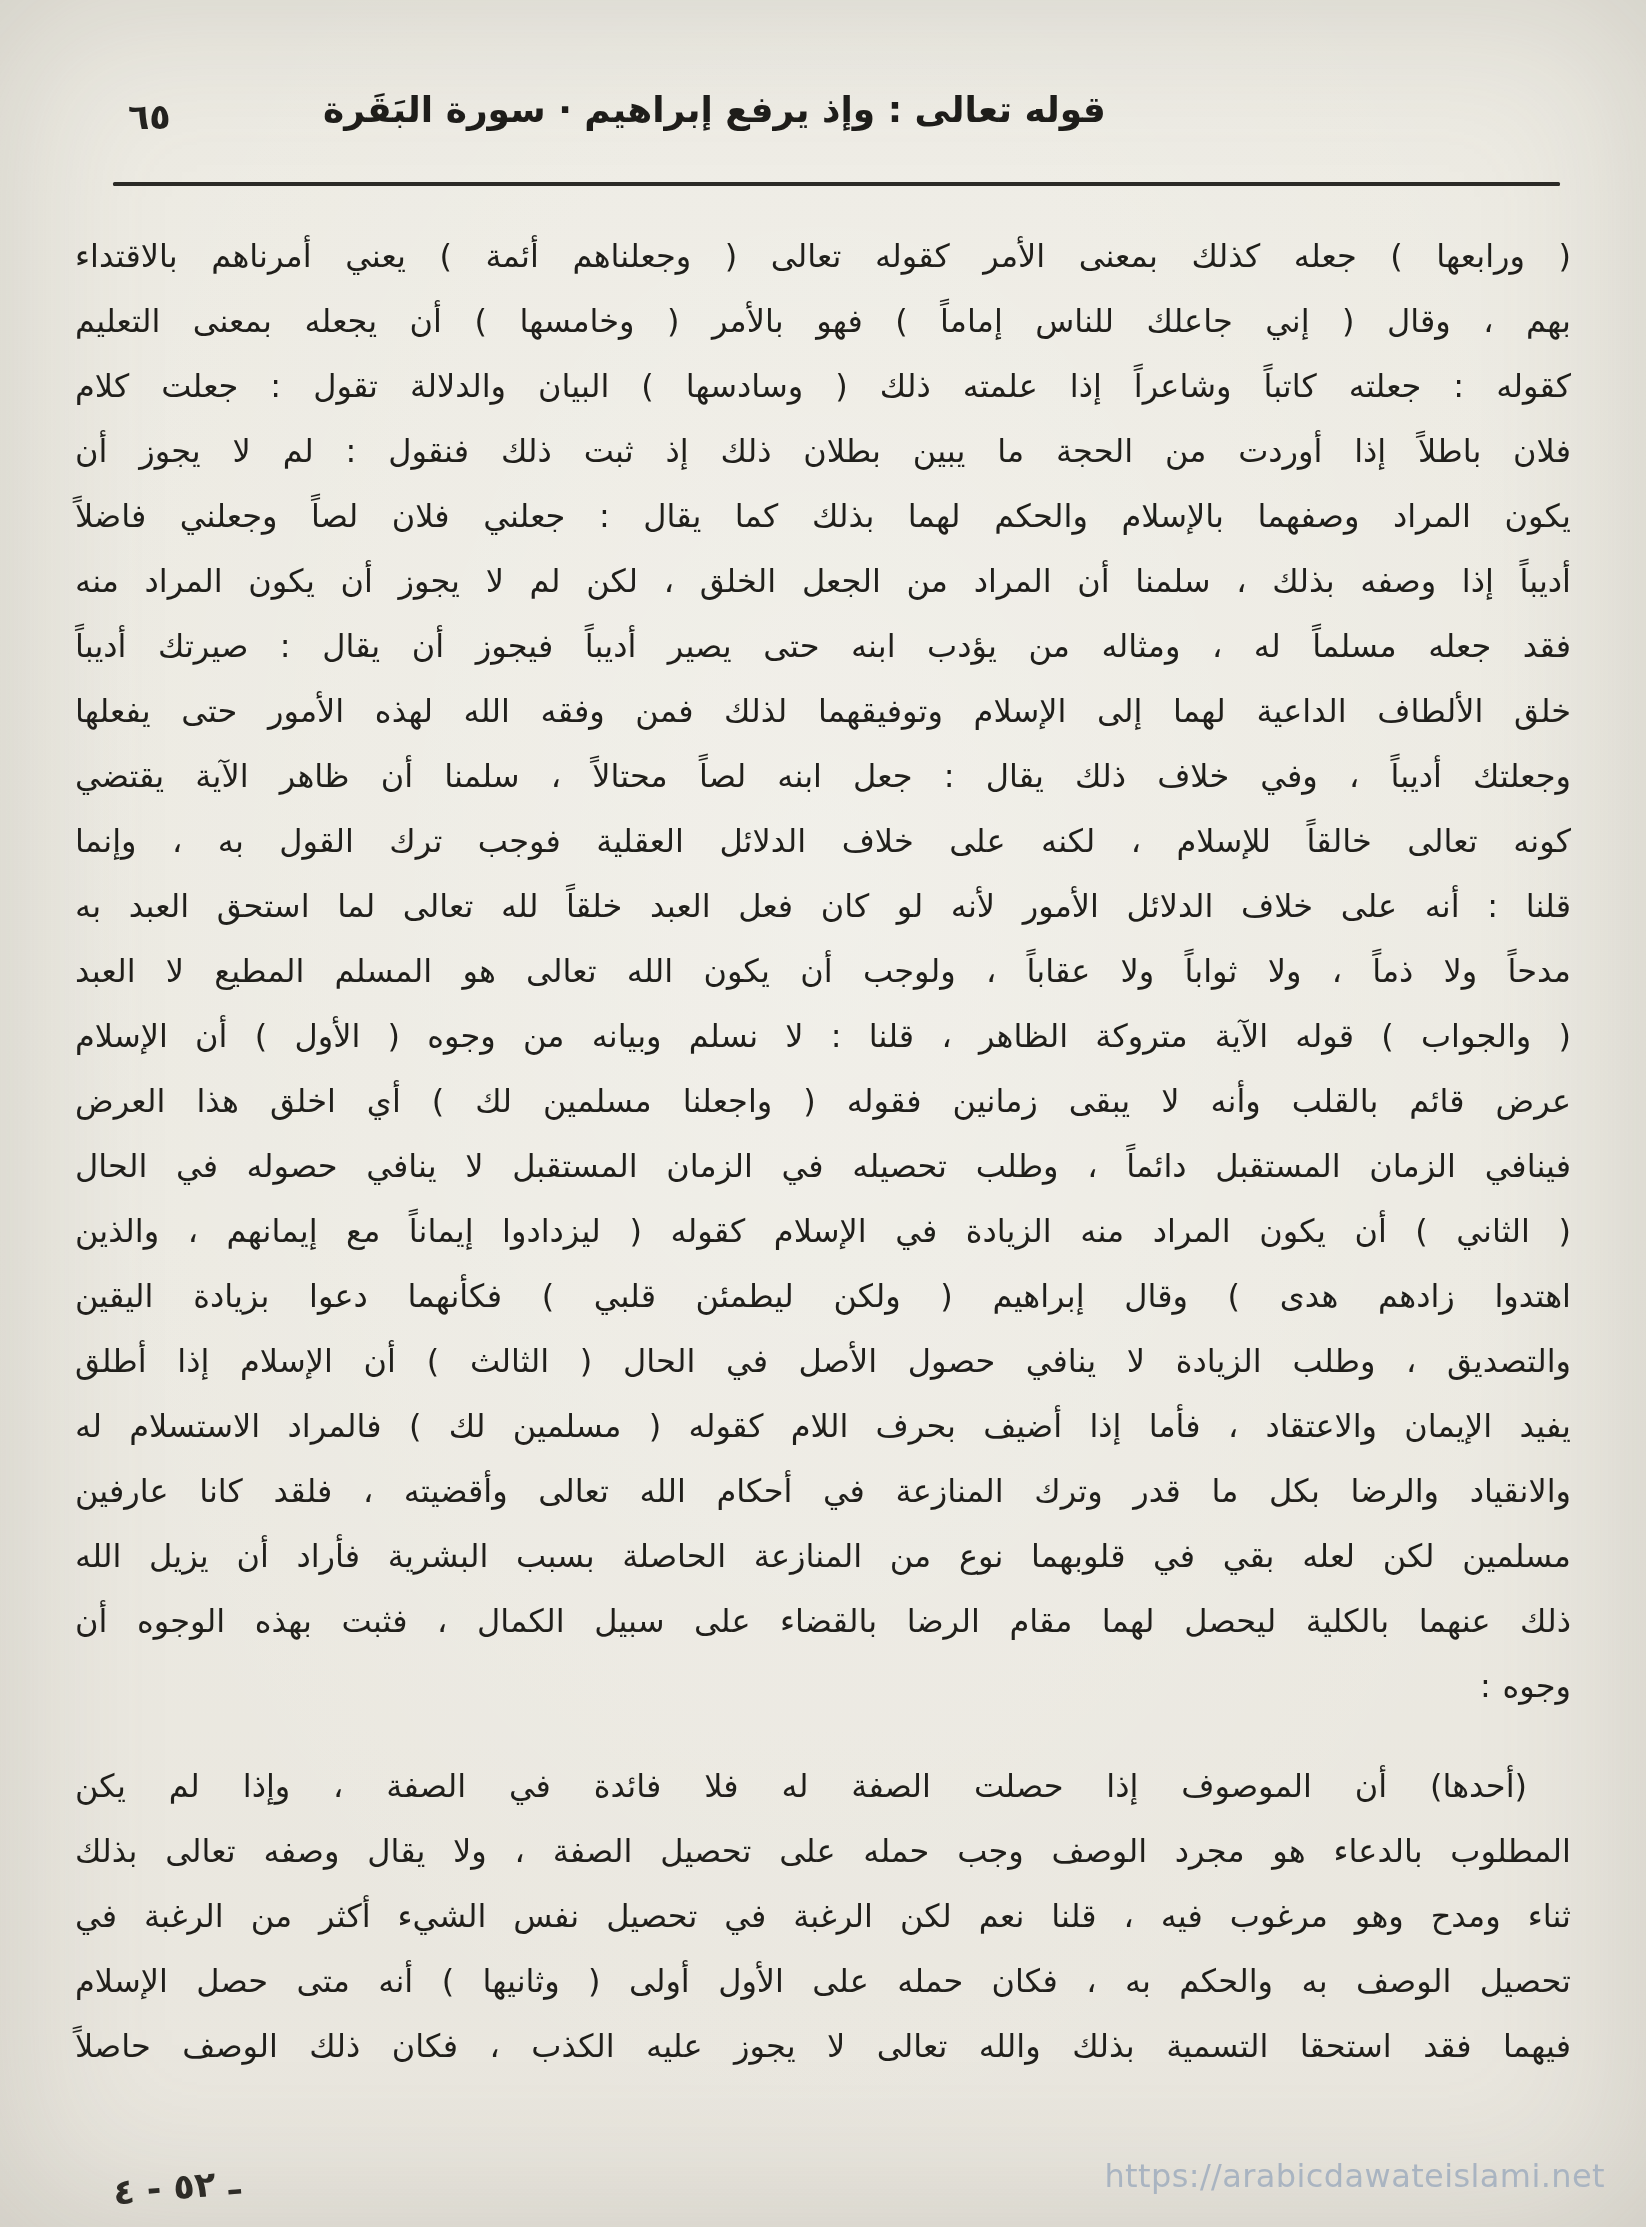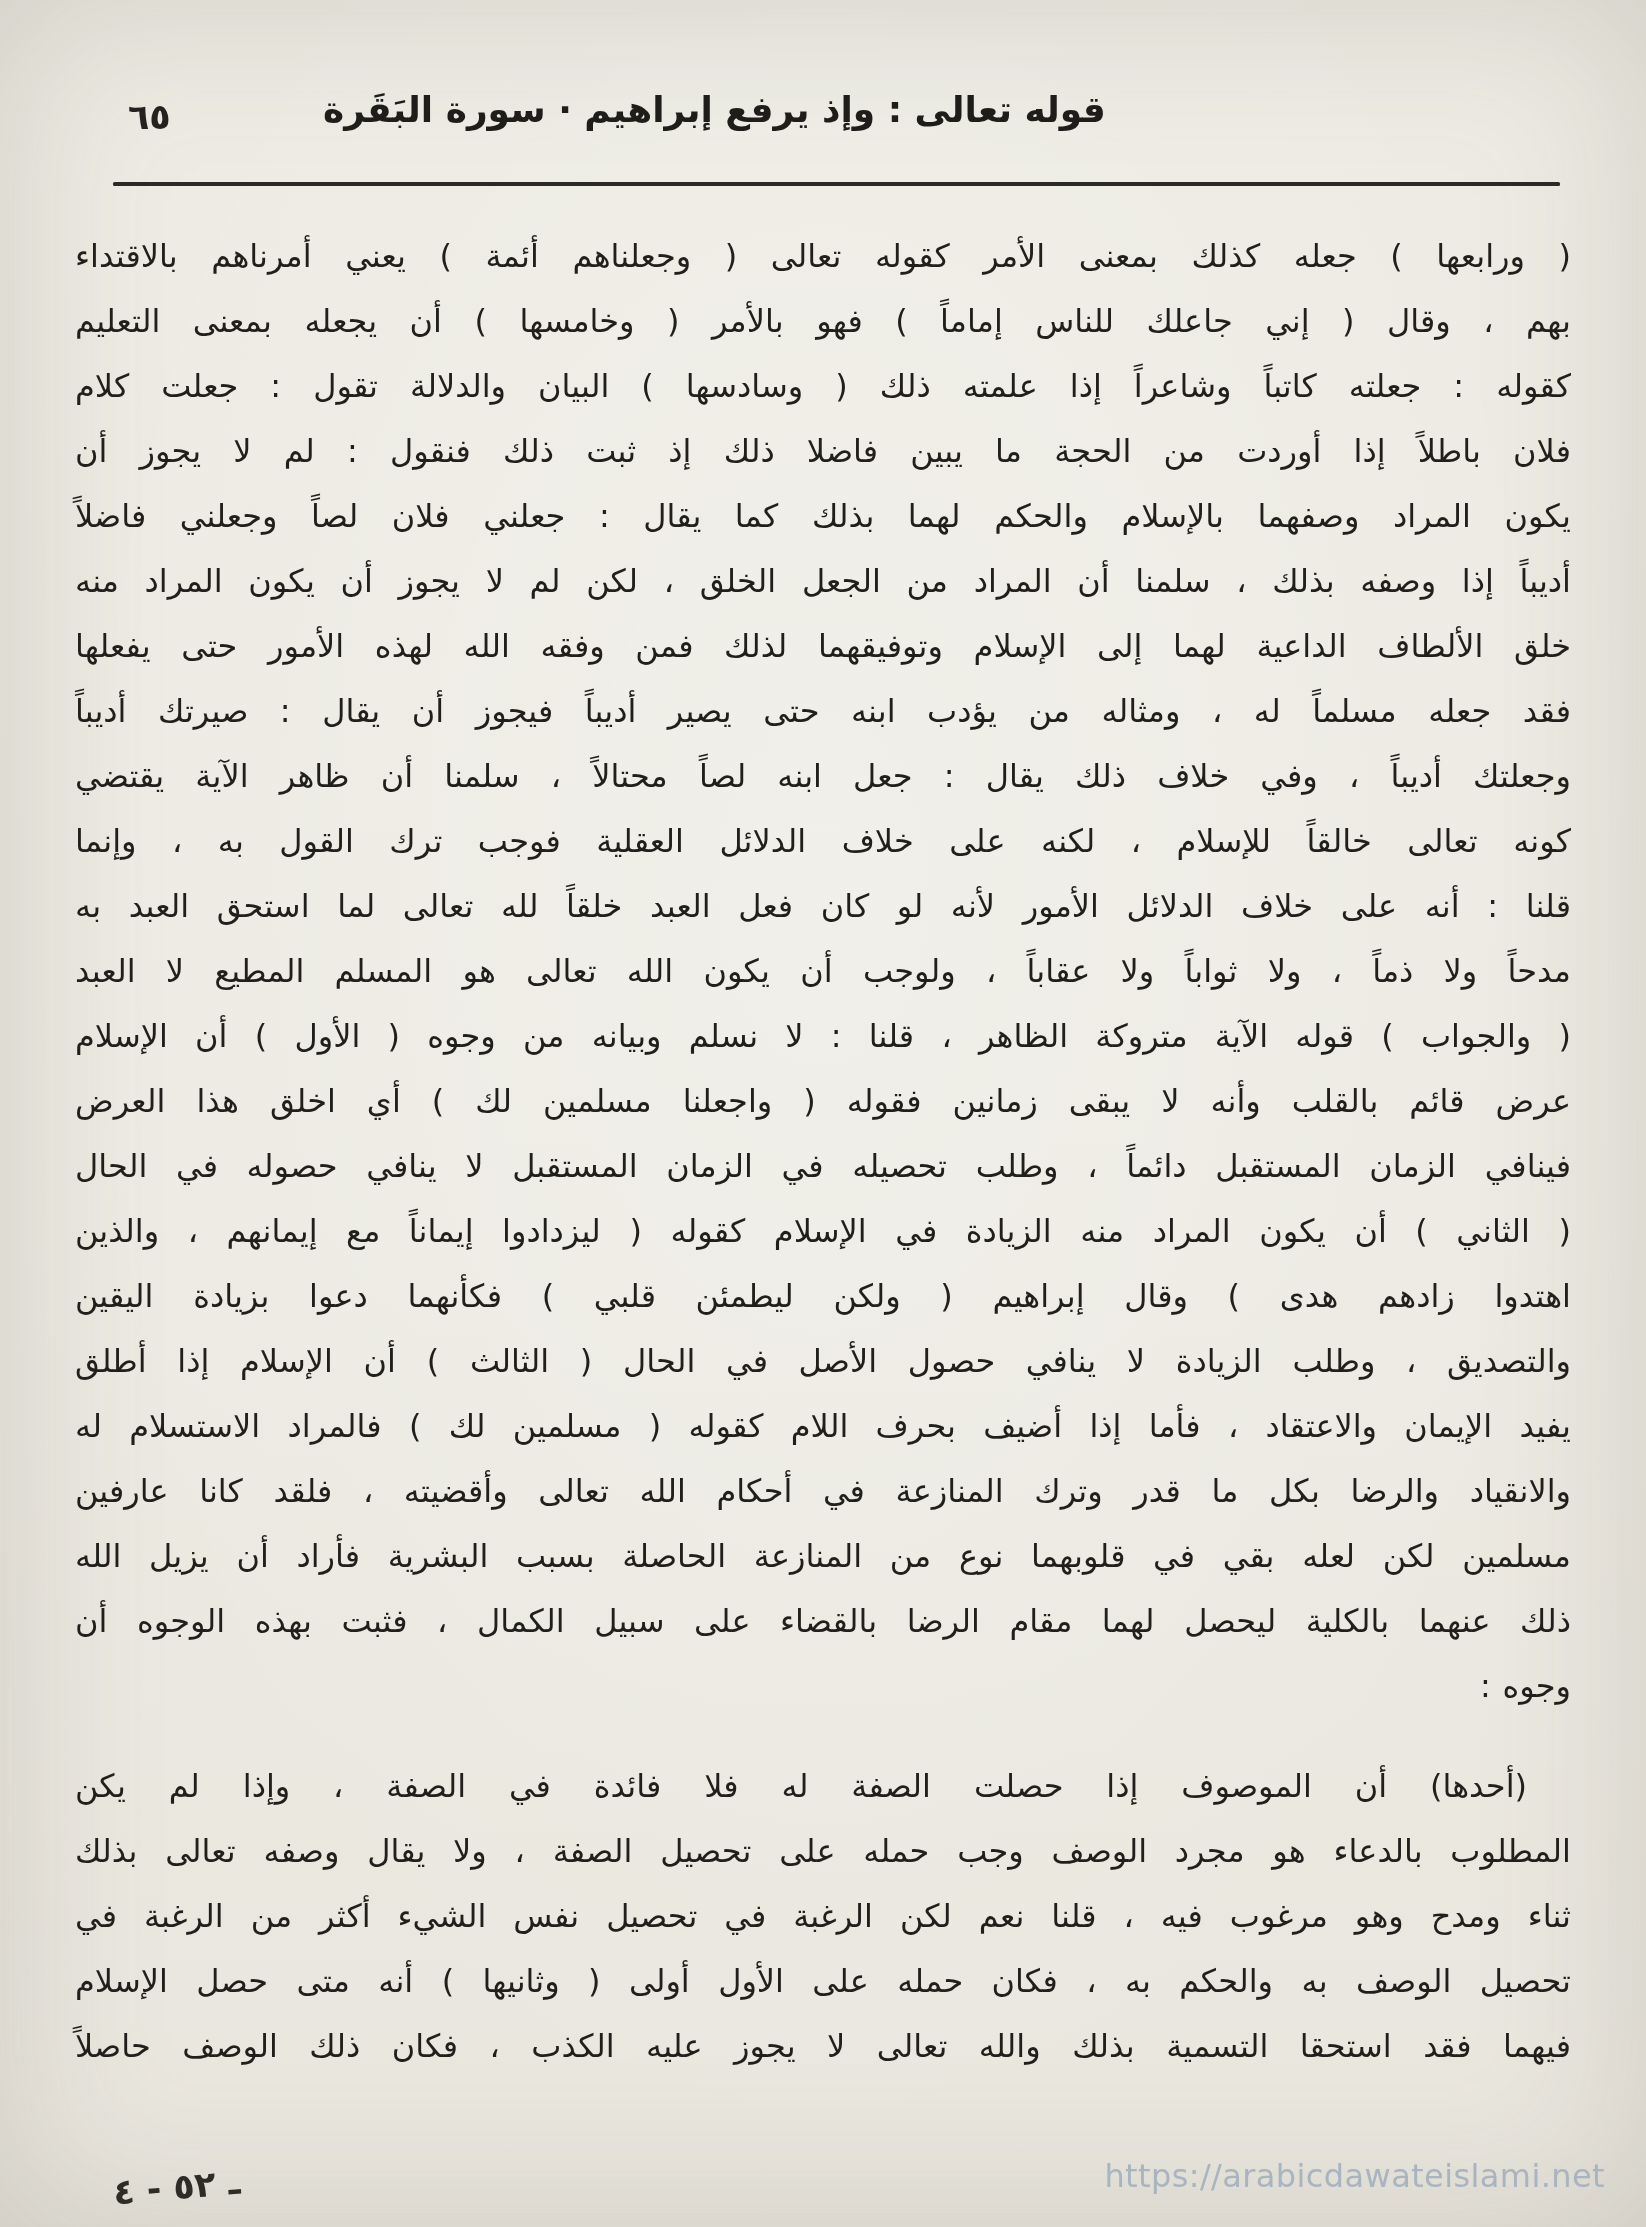--- a/index.html
+++ b/index.html
@@ -112,25 +112,25 @@
     <div class="header-title">قوله تعالى : وإذ يرفع إبراهيم · سورة البَقَرة</div>
   </div>
 
   <div class="header-rule"></div>
 
   <div class="body-text">
     <div class="para para1">
         <div class="line">( ورابعها ) جعله كذلك بمعنى الأمر كقوله تعالى ( وجعلناهم أئمة ) يعني أمرناهم بالاقتداء</div>
         <div class="line">بهم ، وقال ( إني جاعلك للناس إماماً ) فهو بالأمر ( وخامسها ) أن يجعله بمعنى التعليم</div>
         <div class="line">كقوله : جعلته كاتباً وشاعراً إذا علمته ذلك ( وسادسها ) البيان والدلالة تقول : جعلت كلام</div>
-        <div class="line">فلان باطلاً إذا أوردت من الحجة ما يبين فاضلا ذلك إذ ثبت ذلك فنقول : لم لا يجوز أن</div>
+        <div class="line">فلان باطلاً إذا أوردت من الحجة ما يبين بطلان ذلك إذ ثبت ذلك فنقول : لم لا يجوز أن</div>
         <div class="line">يكون المراد وصفهما بالإسلام والحكم لهما بذلك كما يقال : جعلني فلان لصاً وجعلني فاضلاً</div>
         <div class="line">أديباً إذا وصفه بذلك ، سلمنا أن المراد من الجعل الخلق ، لكن لم لا يجوز أن يكون المراد منه</div>
+        <div class="line">فقد جعله مسلماً له ، ومثاله من يؤدب ابنه حتى يصير أديباً فيجوز أن يقال : صيرتك أديباً</div>
         <div class="line">خلق الألطاف الداعية لهما إلى الإسلام وتوفيقهما لذلك فمن وفقه الله لهذه الأمور حتى يفعلها</div>
-        <div class="line">فقد جعله مسلماً له ، ومثاله من يؤدب ابنه حتى يصير أديباً فيجوز أن يقال : صيرتك أديباً</div>
         <div class="line">وجعلتك أديباً ، وفي خلاف ذلك يقال : جعل ابنه لصاً محتالاً ، سلمنا أن ظاهر الآية يقتضي</div>
         <div class="line">كونه تعالى خالقاً للإسلام ، لكنه على خلاف الدلائل العقلية فوجب ترك القول به ، وإنما</div>
         <div class="line">قلنا : أنه على خلاف الدلائل الأمور لأنه لو كان فعل العبد خلقاً لله تعالى لما استحق العبد به</div>
         <div class="line">مدحاً ولا ذماً ، ولا ثواباً ولا عقاباً ، ولوجب أن يكون الله تعالى هو المسلم المطيع لا العبد</div>
         <div class="line">( والجواب ) قوله الآية متروكة الظاهر ، قلنا : لا نسلم وبيانه من وجوه ( الأول ) أن الإسلام</div>
         <div class="line">عرض قائم بالقلب وأنه لا يبقى زمانين فقوله ( واجعلنا مسلمين لك ) أي اخلق هذا العرض</div>
         <div class="line">فينافي الزمان المستقبل دائماً ، وطلب تحصيله في الزمان المستقبل لا ينافي حصوله في الحال</div>
         <div class="line">( الثاني ) أن يكون المراد منه الزيادة في الإسلام كقوله ( ليزدادوا إيماناً مع إيمانهم ، والذين</div>
         <div class="line">اهتدوا زادهم هدى ) وقال إبراهيم ( ولكن ليطمئن قلبي ) فكأنهما دعوا بزيادة اليقين</div>
         <div class="line">والتصديق ، وطلب الزيادة لا ينافي حصول الأصل في الحال ( الثالث ) أن الإسلام إذا أطلق</div>

